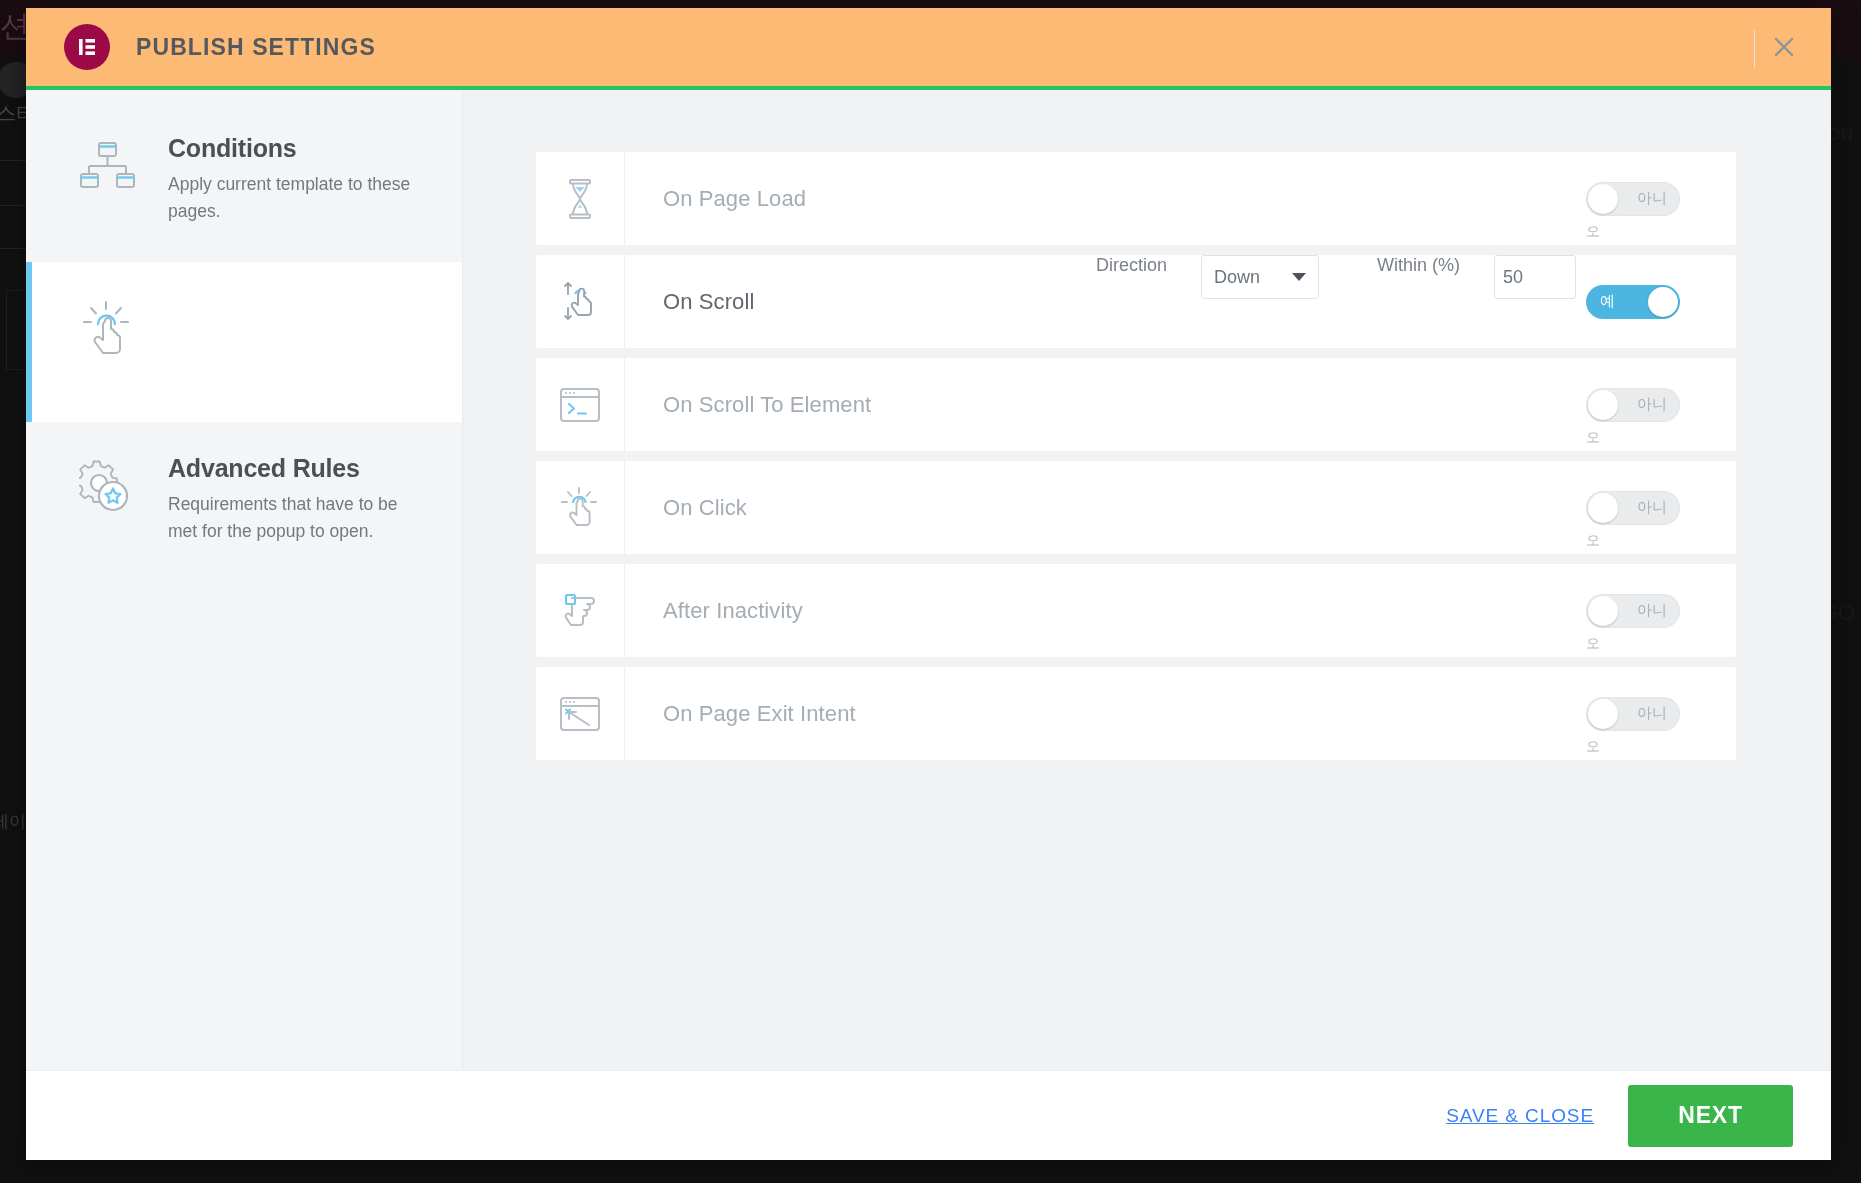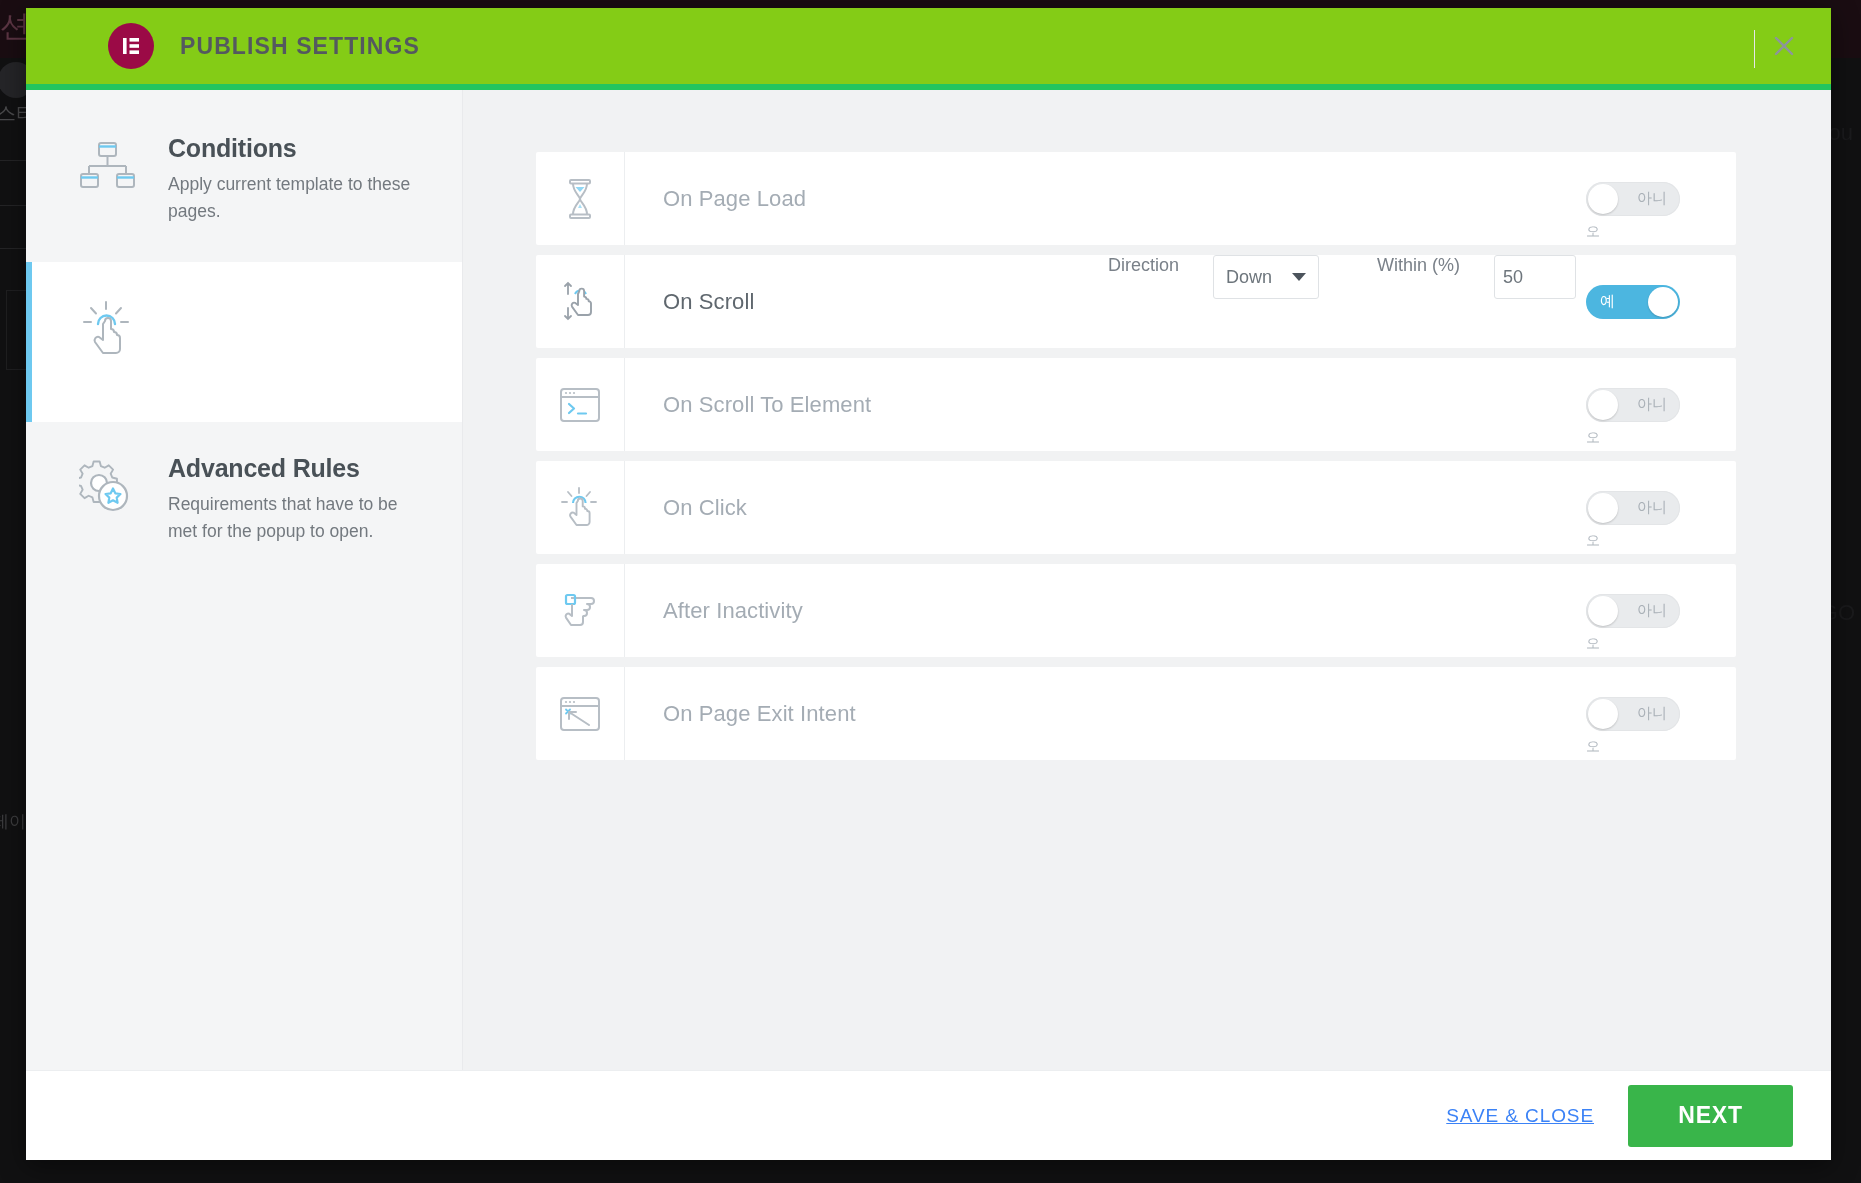--- a/index.html
+++ b/index.html
@@ -54,25 +54,24 @@
     width: 1805px; height: 1152px;
     background: #ffffff;
     box-shadow: 0 6px 26px rgba(0,0,0,.45);
     display: flex; flex-direction: column;
     overflow: hidden;
   }
 
   
   .modal-header {
     height: 82px; min-height: 82px;
-    background: #84cc16;
-    border-bottom: 6px solid #22c55e;
+    background: #fdba74;
+    border-bottom: 4px solid #22c55e;
     display: flex; align-items: center;
     position: relative;
-    padding-left: 44px;
   }
   .brand-logo {
     width: 46px; height: 46px; border-radius: 50%;
     background: #9b0a46;
     margin-left: 38px;
     display: flex; align-items: center; justify-content: center;
   }
   .brand-logo svg { display: block; }
   .modal-title {
     margin-left: 26px;
@@ -176,21 +175,21 @@
   .t-controls {
     display: flex; align-items: flex-start;
     gap: 16px;
     padding-right: 10px;
   }
   .ctl-label {
     font-size: 18px; color: #7a8189;
     margin-right: 18px;
   }
   .select-box {
-    width: 106px; height: 44px;
+    width: 118px; height: 44px;
     border: 1px solid #dfe2e5;
     border-radius: 3px;
     background: #fff;
     display: flex; align-items: center;
     padding: 0 12px;
     font-size: 18px; color: #6d757c;
     position: relative;
     cursor: pointer;
     margin-right: 42px;
   }

